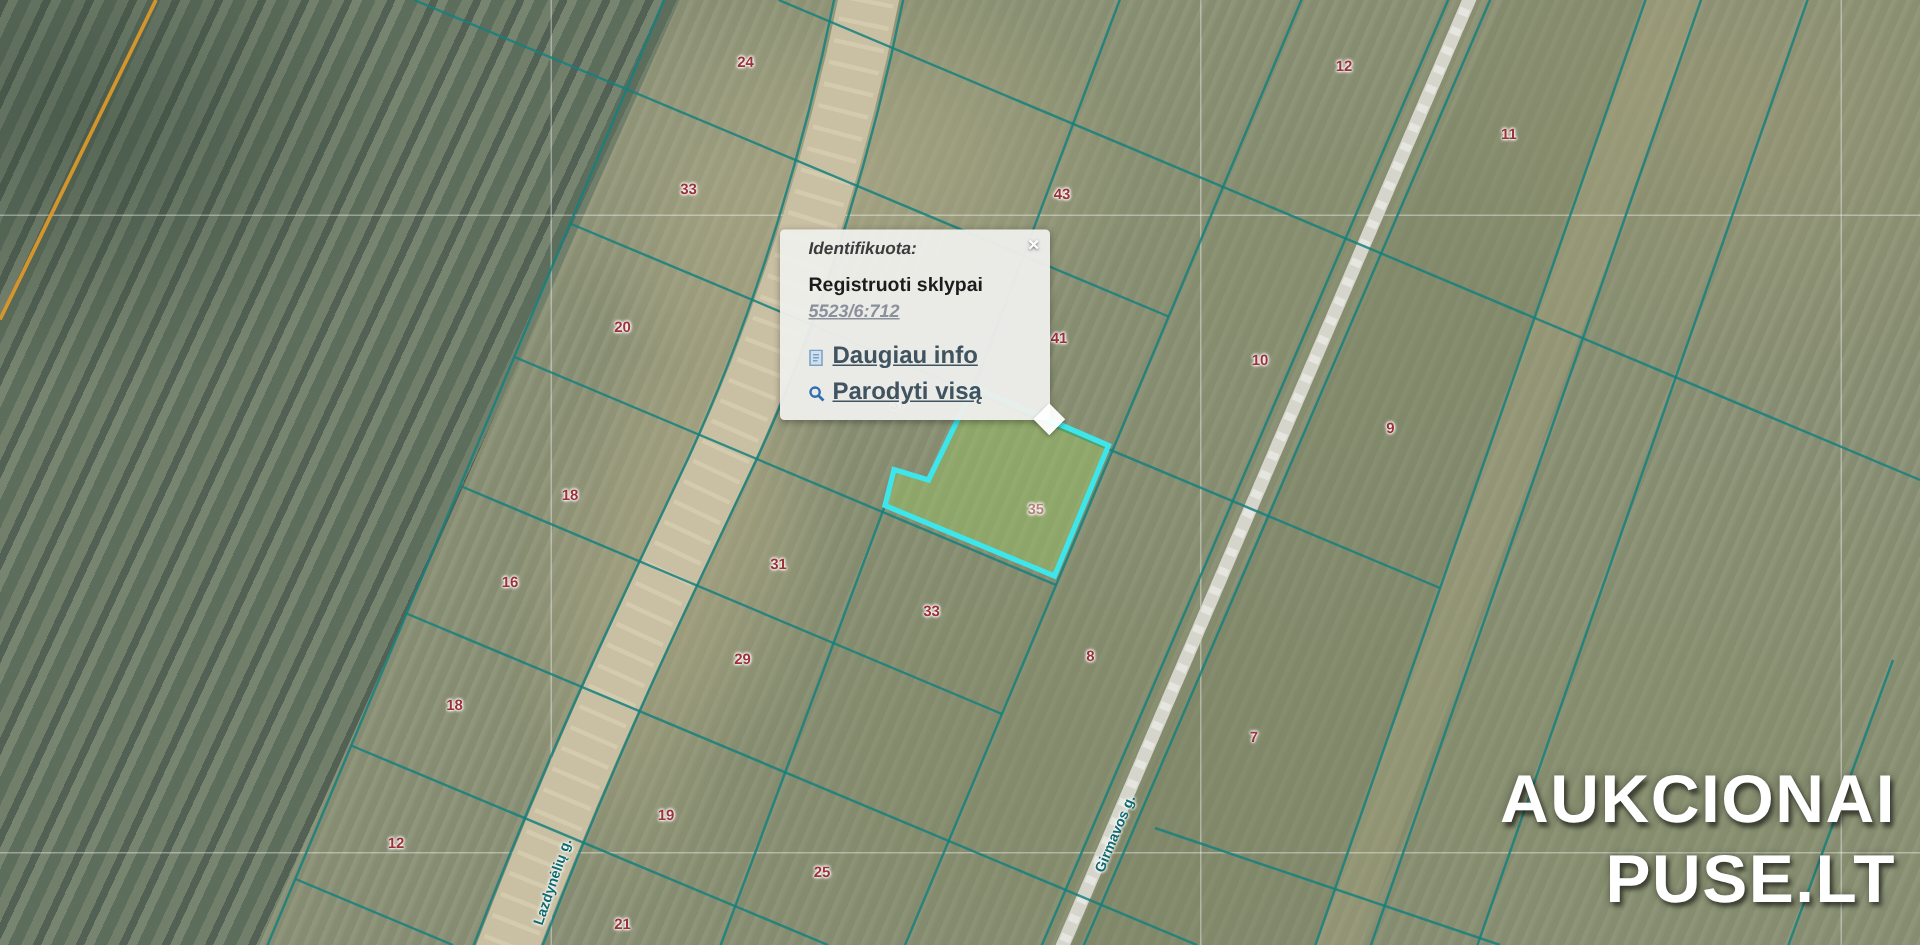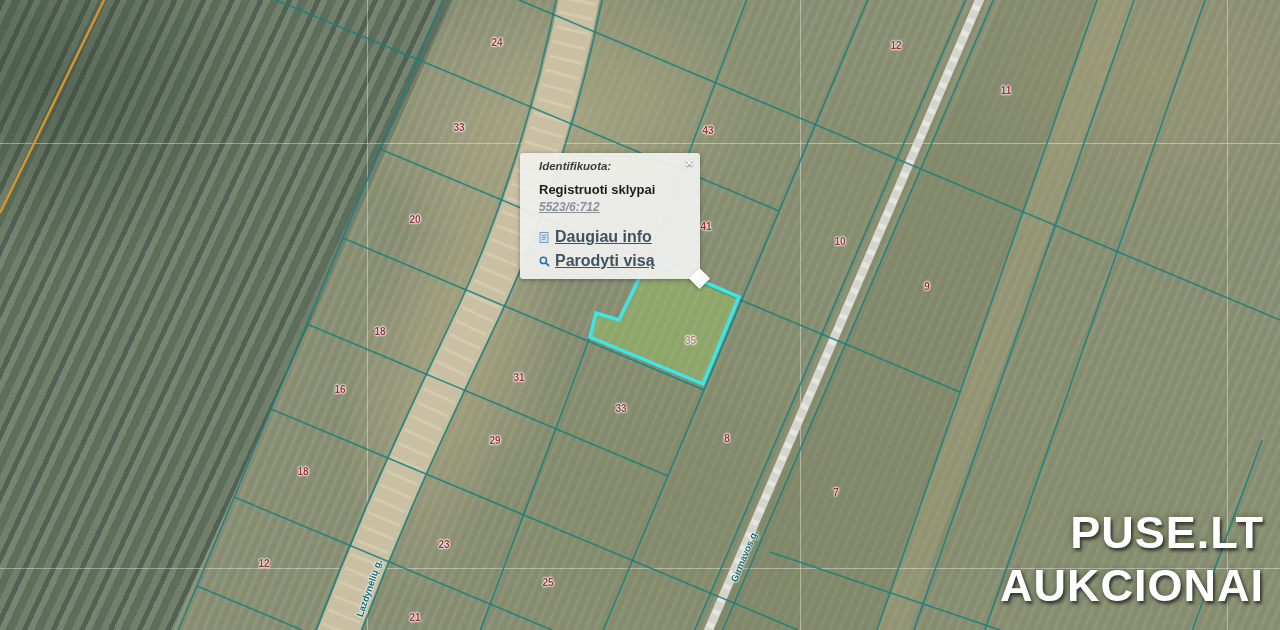--- a/index.html
+++ b/index.html
@@ -197,21 +197,21 @@
       <span style="left: 621px; top: 408px;">33</span>
 
       <span style="left: 727px; top: 438px;">8</span>
 
       <span style="left: 495px; top: 440px;">29</span>
 
       <span style="left: 303px; top: 471px;">18</span>
 
       <span style="left: 836px; top: 492px;">7</span>
 
-      <span style="left: 444px; top: 544px;">23</span>
+      <span style="left: 444px; top: 544px;">19</span>
 
       <span style="left: 264px; top: 563px;">12</span>
 
       <span style="left: 548px; top: 582px;">25</span>
 
       <span style="left: 415px; top: 617px;">21</span>
     </div>
 
   <div class="street laz">Lazdynėlių g.</div>
   <div class="street gir">Girmavos g.</div>
@@ -238,17 +238,17 @@
           <circle cx="4.4" cy="4.4" r="3.1" fill="none" stroke="#2f6db5" stroke-width="1.6"></circle>
           <line x1="6.8" y1="6.8" x2="10" y2="10" stroke="#2f6db5" stroke-width="1.8"></line>
         </svg>
       </span>
       <a>Parodyti visą</a>
     </div>
     <div class="pointer"></div>
   </div>
 
   <div class="watermark">
+    <div>AUKCIONAI</div>
     <div>PUSE.LT</div>
-    <div>AUKCIONAI</div>
   </div>
 
 </div>
 
 </body></html>

